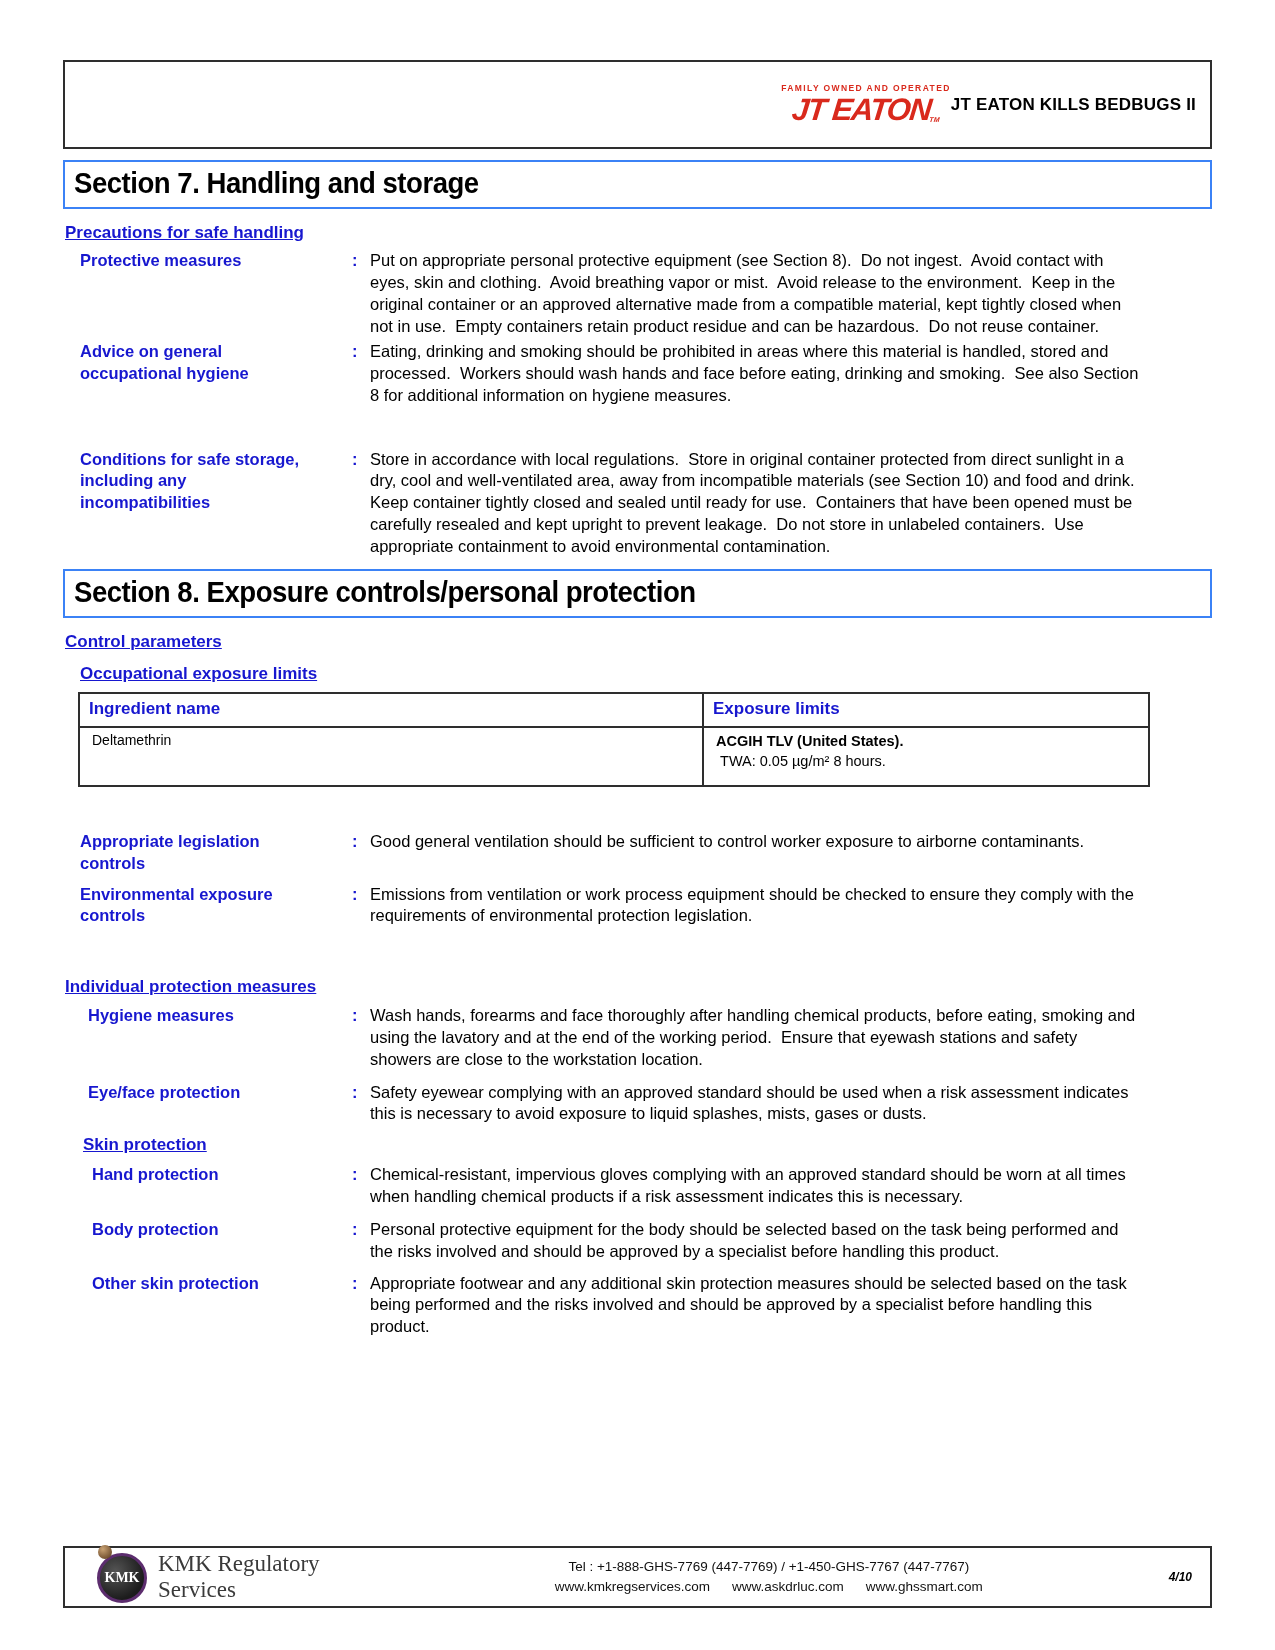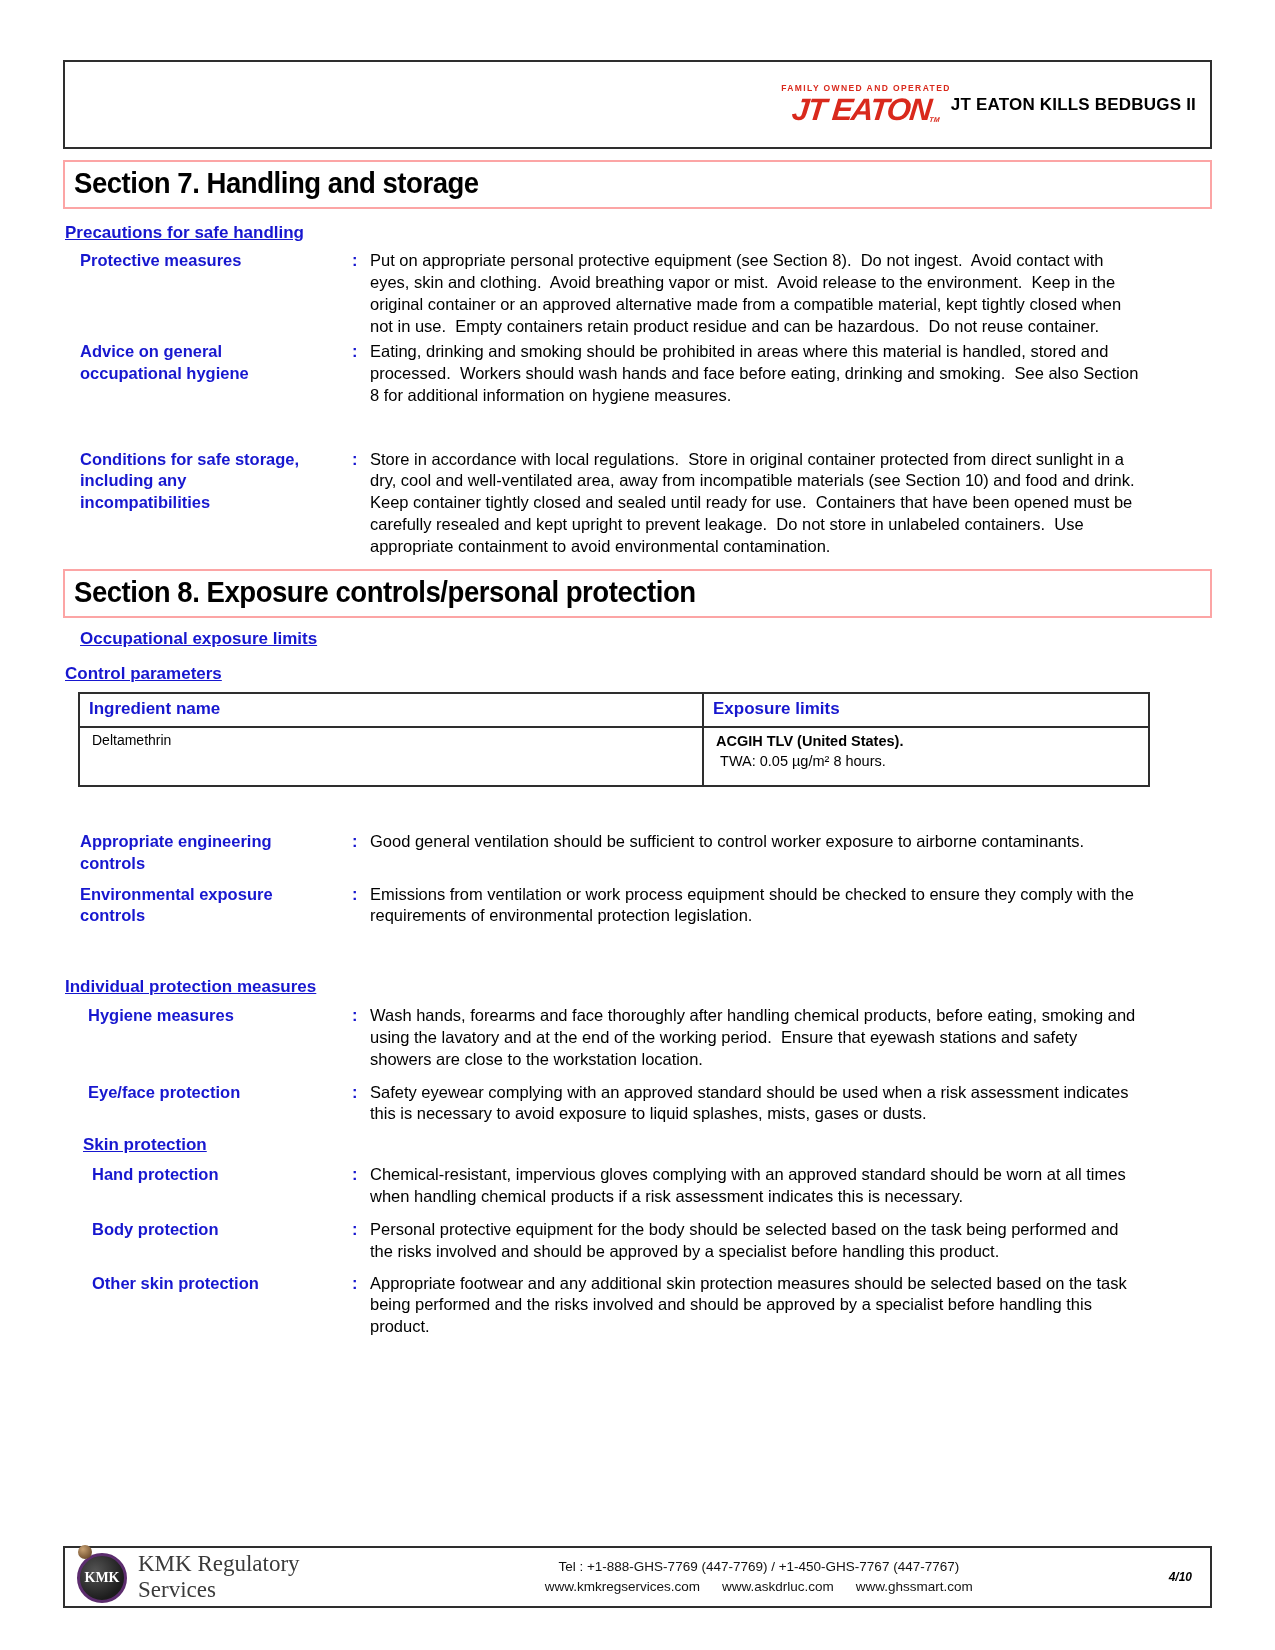--- a/index.html
+++ b/index.html
@@ -18,21 +18,21 @@
   .brand-tagline{color:#d9291c;font-size:8.5px;font-weight:bold;letter-spacing:1.4px;margin-bottom:1px;}
   .brand-name{
     color:#d9291c;font-size:31px;font-weight:900;font-style:italic;
     letter-spacing:-1.5px;transform:skewX(-6deg);display:inline-block;position:relative;
   }
   .brand-tm{font-size:7px;font-weight:bold;letter-spacing:0;vertical-align:-2px;}
   .product-title{font-weight:bold;font-size:17px;letter-spacing:.2px;}
 
   
   .section-bar{
-    border:2px solid #fca5a5;margin-top:11px;padding:5px 9px 7px 9px;
+    border:2px solid #3b82f6;margin-top:11px;padding:5px 9px 7px 9px;
     font-size:29px;font-weight:bold;
   }
   .section-bar .cond{display:inline-block;transform:scaleX(.95);transform-origin:left center;letter-spacing:-.5px;}
 
   
   .h-blue{
     color:#1717cf;font-weight:bold;text-decoration:underline;font-size:17px;line-height:1.25;
   }
   .hm-a{margin:13px 0 0 2px;}
   .hm-oel{margin:10px 0 0 17px;}
@@ -60,21 +60,21 @@
   .oel-th{color:#1717cf;font-weight:bold;font-size:17px;padding:5px 23px 7px 9px;}
   .oel-td{font-size:14px;padding:4px 9px 14px 12px;}
   .col-ingredient{width:590px;}
   .limit-name{font-weight:bold;font-size:14.5px;line-height:1.35;}
   .limit-value{font-size:14.5px;line-height:1.35;white-space:pre-wrap;}
 
   
   .footer-box{
     position:absolute;left:63px;top:1546px;width:1149px;height:62px;
     border:2px solid #2e2e2e;box-sizing:border-box;display:flex;align-items:center;
-    padding:0 18px 0 12px;
+    padding:0 18px 0 32px;
   }
   .kmk-wrap{display:flex;align-items:center;gap:11px;width:282px;flex:0 0 auto;}
   .kmk-circle{
     width:44px;height:44px;border-radius:50%;
     background:radial-gradient(circle at 35% 35%, #555 0%, #1c1c1c 70%);
     border:3px solid #5c2d6e;color:#fff;display:flex;align-items:center;justify-content:center;
     font-family:"Liberation Serif", serif;font-weight:bold;font-size:14px;position:relative;
     flex:0 0 auto;margin-top:2px;
   }
   .kmk-ball{
@@ -123,41 +123,41 @@
 including any
 incompatibilities</div>
     <div class="row-colon">:</div>
     <div class="row-text">Store in accordance with local regulations.  Store in original container protected from direct sunlight in a dry, cool and well-ventilated area, away from incompatible materials (see Section 10) and food and drink.  Keep container tightly closed and sealed until ready for use.  Containers that have been opened must be carefully resealed and kept upright to prevent leakage.  Do not store in unlabeled containers.  Use appropriate containment to avoid environmental contamination.</div>
   </div>
 
   <div class="section-bar mt-12">
     <span class="cond">Section 8. Exposure controls/personal protection</span>
   </div>
 
+  <div class="h-blue hm-a">Control parameters</div>
   <div class="h-blue hm-oel">Occupational exposure limits</div>
-  <div class="h-blue hm-a">Control parameters</div>
 
   <table class="oel-table">
     <tbody>
         <tr>
       <th class="oel-th col-ingredient">Ingredient name</th>
       <th class="oel-th">Exposure limits</th>
     </tr>
     <tr>
       <td class="oel-td">Deltamethrin</td>
       <td class="oel-td">
         <div class="limit-name">ACGIH TLV (United States).</div>
         <div class="limit-value"> TWA: 0.05 µg/m² 8 hours.</div>
       </td>
     </tr>
   </tbody>
     </table>
 
   <div class="row indent-a mt-44">
-    <div class="row-label">Appropriate engineering
+    <div class="row-label">Appropriate legislation
 controls</div>
     <div class="row-colon">:</div>
     <div class="row-text">Good general ventilation should be sufficient to control worker exposure to airborne contaminants.</div>
   </div>
 
   <div class="row indent-a mt-9">
     <div class="row-label">Environmental exposure
 controls</div>
     <div class="row-colon">:</div>
     <div class="row-text">Emissions from ventilation or work process equipment should be checked to ensure they comply with the requirements of environmental protection legislation.</div>

